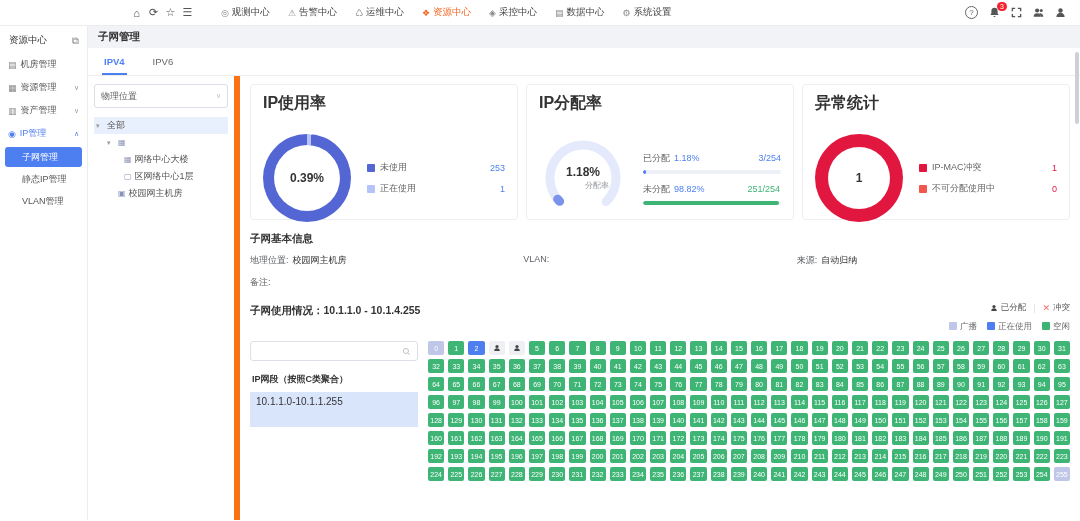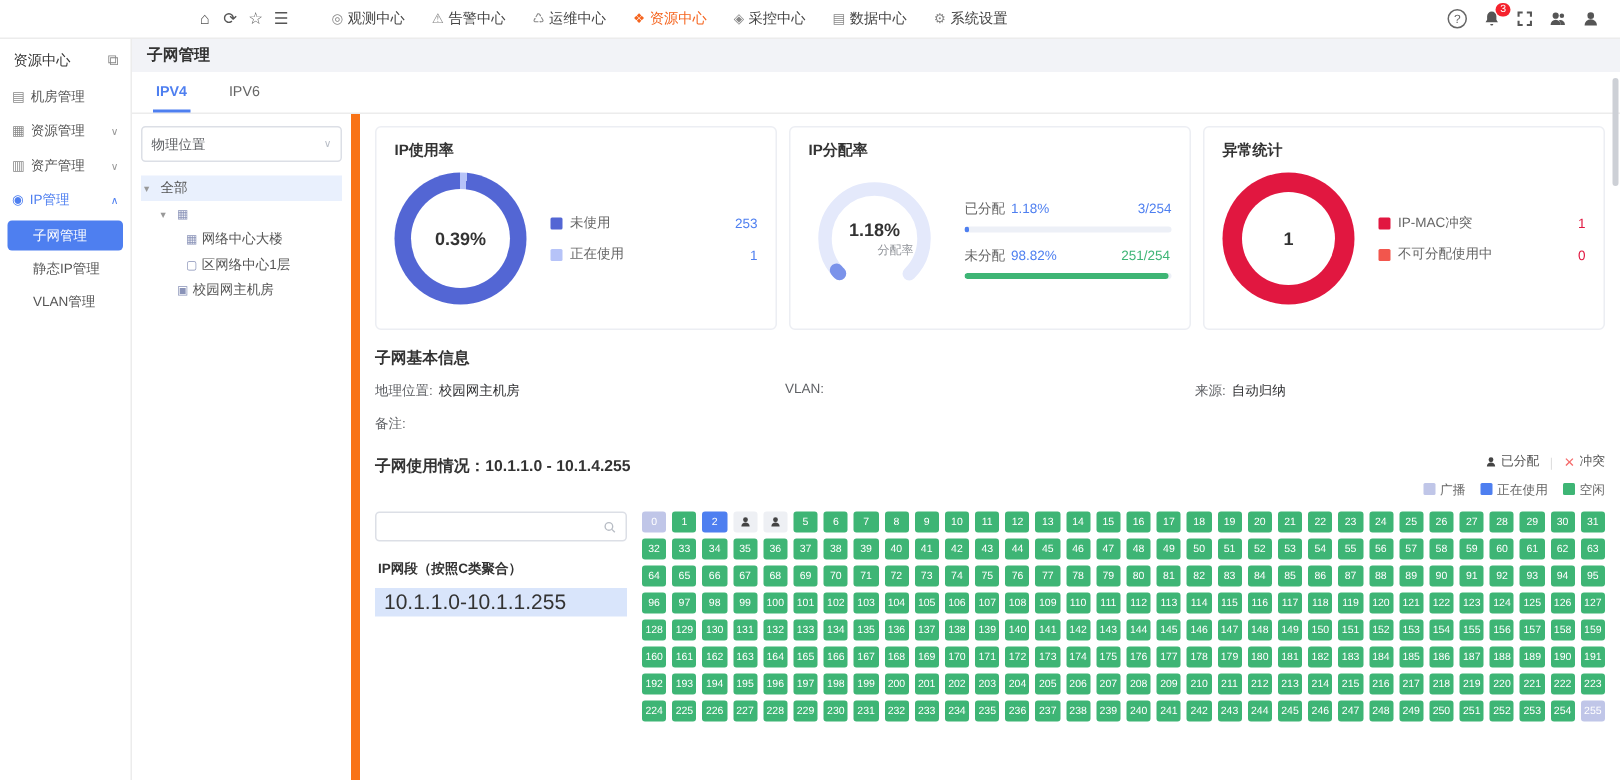--- a/index.html
+++ b/index.html
@@ -42,21 +42,21 @@
   .tree-select{height:22px;border:1px solid #dcdfe6;border-radius:3px;display:flex;align-items:center;justify-content:space-between;padding:0 6px;color:#606266;font-size:9px;cursor:pointer;}
   .tree{margin-top:9px;font-size:9px;color:#555;}
   .tnode{display:flex;align-items:center;height:17px;gap:3px;cursor:pointer;}
   .tnode .arrow{color:#999;font-size:7px;width:8px;flex-shrink:0;}
   .tnode .ticon{color:#8a93b8;font-size:8px;}
   .tnode.selected{background:#e9f0fd;}
   
   .right-area{flex:1;padding:8px 10px 0;display:flex;flex-direction:column;min-width:0;box-sizing:border-box;}
   .cards{display:flex;gap:8px;flex-shrink:0;}
   .card{flex:1;border:1px solid #eceef3;border-radius:4px;padding:8px 12px;height:136px;box-sizing:border-box;min-width:0;}
-  .card-title{font-weight:bold;font-size:10px;margin-bottom:8px;}
+  .card-title{font-weight:bold;font-size:16px;margin-bottom:20px;}
   .card-body{display:flex;align-items:center;gap:16px;}
   .donut{width:88px;height:88px;border-radius:50%;position:relative;flex-shrink:0;}
   .donut::after{content:"";position:absolute;inset:11px;background:#fff;border-radius:50%;}
   .donut.red::after{inset:13px;}
   .donut .center{position:absolute;inset:0;display:flex;flex-direction:column;align-items:center;justify-content:center;font-weight:bold;font-size:12px;z-index:1;}
   .donut.blue{background:conic-gradient(#b6c3f8 0 6deg,#5366d4 6deg 360deg);}
   .donut.red{background:#e11740;}
   .center-sub{font-weight:normal;font-size:8px;color:#909399;margin-top:1px;margin-left:28px;}
   .legend{flex:1;min-width:0;}
   .lrow{display:flex;align-items:center;gap:5px;margin:8px 0;font-size:9px;color:#666;}
@@ -93,21 +93,21 @@
   .sq.bcast{background:#c0c6e8;}
   .sq.inuse{background:#4e7ff0;}
   .sq.idle{background:#3eb575;}
   
   .bottom{display:flex;margin-top:8px;flex:1;min-height:0;}
   .ip-panel{width:168px;flex-shrink:0;}
   .search{height:20px;border:1px solid #dcdfe6;border-radius:3px;display:flex;align-items:center;padding:0 6px;box-sizing:border-box;}
   .search input{border:none;outline:none;flex:1;font-size:9px;min-width:0;background:transparent;}
   .search svg{width:9px;height:9px;stroke:#b7bcc4;fill:none;stroke-width:1.6;flex-shrink:0;}
   .ip-title{font-size:9px;font-weight:bold;margin-top:9px;color:#333;padding:3px 2px;}
-  .ip-item{background:#d9e5fb;color:#333;font-size:14px;height:19px;line-height:19px;padding:0 6px;margin-top:3px;cursor:pointer;}
+  .ip-item{background:#d9e5fb;color:#333;font-size:10px;height:35px;line-height:19px;padding:0 6px;margin-top:3px;cursor:pointer;}
   .grid-wrap{flex:1;margin-left:10px;display:grid;grid-template-columns:repeat(32,1fr);gap:4px;align-content:start;}
   .cell{height:14px;border-radius:2px;background:#3eb575;color:#fff;font-size:7px;display:flex;align-items:center;justify-content:center;cursor:pointer;}
   .cell.broadcast{background:#c0c6e8;}
   .cell.inuse{background:#4e7ff0;}
   .cell.allocated{background:#eef0f4;}
   .cell.allocated svg{width:8px;height:8px;fill:#444;}
   .vscroll{position:absolute;right:1px;top:52px;width:4px;height:72px;background:#cdd0d6;border-radius:2px;}
 </style>
 </head>
 <body>

